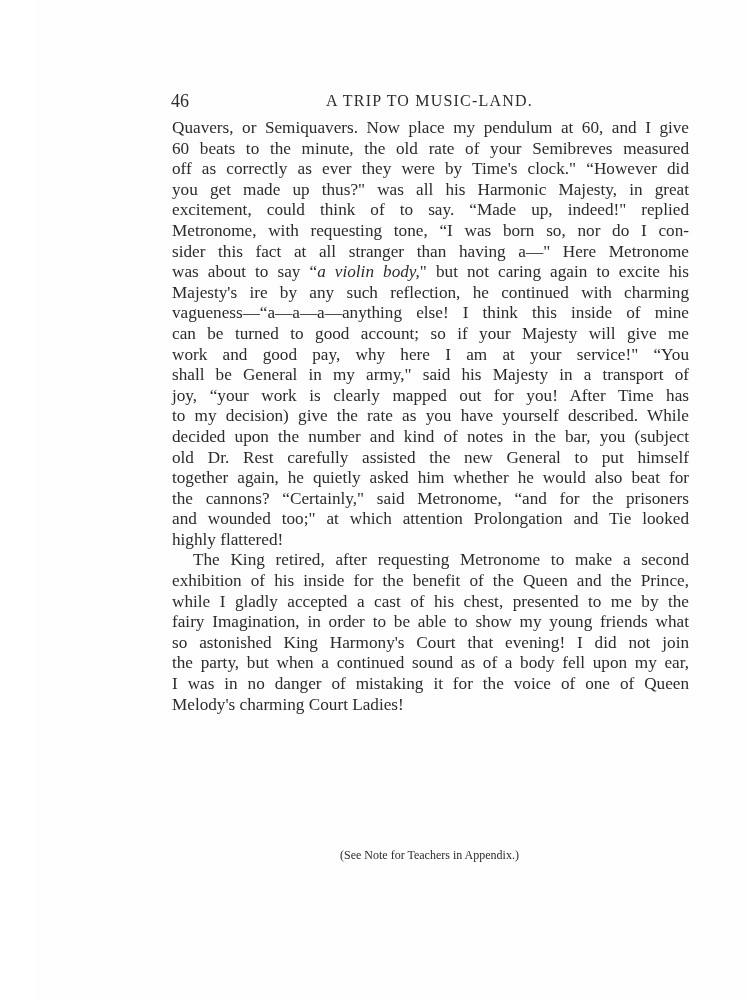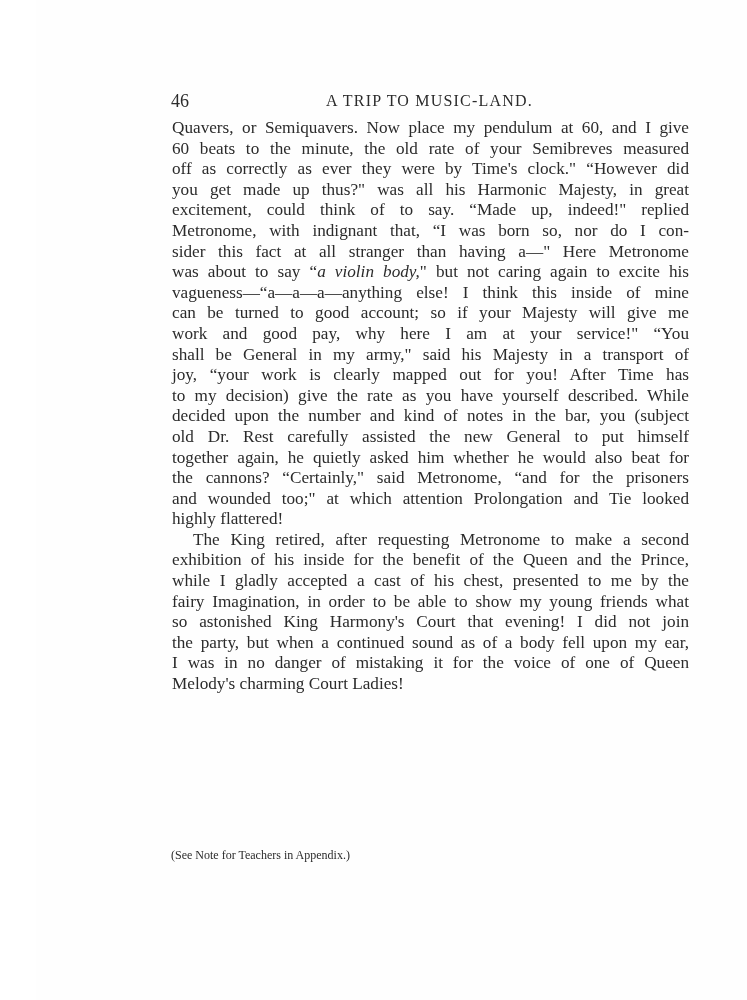--- a/index.html
+++ b/index.html
@@ -70,20 +70,21 @@
       padding-left: 21px;
     }
     .line i {
       font-style: italic;
     }
     .footnote {
       position: absolute;
       top: 847px;
       left: 135px;
       width: 517px;
+      text-align: center;
       font-size: 12px;
       line-height: 16px;
     }
   </style>
 </head>
 <body>
 
 <div class="page">
 
   <div class="running-head">
@@ -91,23 +92,24 @@
     <span class="running-title">A TRIP TO MUSIC-LAND.</span>
   </div>
 
   <div class="body-text">
 
     <span class="line">Quavers, or Semiquavers.  Now place my pendulum at 60, and I give</span>
     <span class="line">60 beats to the minute, the old rate of your Semibreves measured</span>
     <span class="line">off as correctly as ever they were by Time's clock."  “However did</span>
     <span class="line">you get made up thus?" was all his Harmonic Majesty, in great</span>
     <span class="line">excitement, could think of to say.  “Made up, indeed!" replied</span>
-    <span class="line">Metronome, with indignant that, “I was born so, nor do I con-</span>
+    <span class="line">Metronome, with requesting tone, “I was born so, nor do I con-</span>
     <span class="line">sider this fact at all stranger than having a—"  Here Metronome</span>
     <span class="line"><span>was about to say “</span><i>a violin body,</i><span>" but not caring again to excite his</span></span>
+    <span class="line">Majesty's ire by any such reflection, he continued with charming</span>
     <span class="line">vagueness—“a—a—a—anything else!  I think this inside of mine</span>
     <span class="line">can be turned to good account; so if your Majesty will give me</span>
     <span class="line">work and good pay, why here I am at your service!"  “You</span>
     <span class="line">shall be General in my army," said his Majesty in a transport of</span>
     <span class="line">joy, “your work is clearly mapped out for you!  After Time has</span>
     <span class="line">to my decision) give the rate as you have yourself described.  While</span>
     <span class="line">decided upon the number and kind of notes in the bar, you (subject</span>
     <span class="line">old Dr. Rest carefully assisted the new General to put himself</span>
     <span class="line">together again, he quietly asked him whether he would also beat for</span>
     <span class="line">the cannons?  “Certainly," said Metronome, “and for the prisoners</span>

